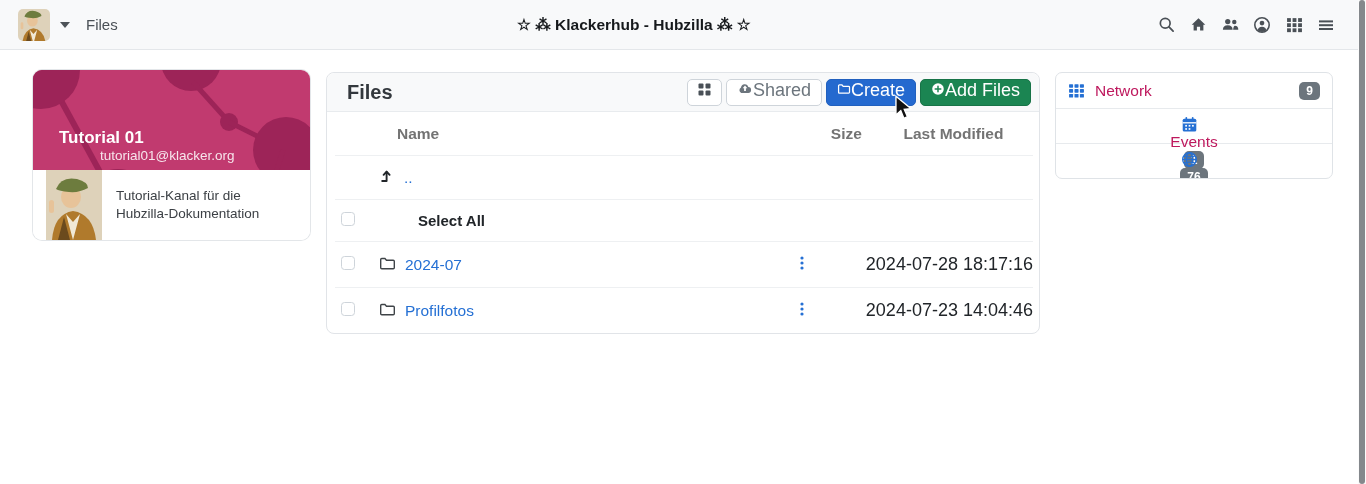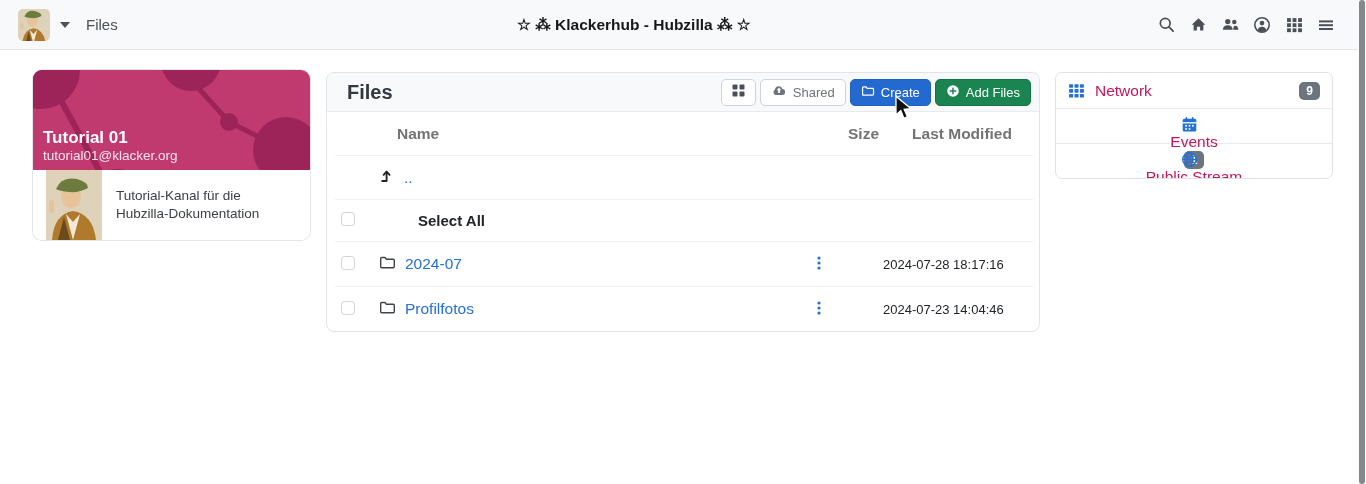--- a/index.html
+++ b/index.html
@@ -23,55 +23,55 @@
   .nav-icons { display:flex; align-items:center; }
   .nav-icon { width:32px; height:32px; display:flex; align-items:center; justify-content:center; cursor:pointer; }
   
   .scrollbar { position:absolute; top:0; right:0; width:8px; height:484px; background:#fbfbfb; z-index:20; }
   .scroll-thumb { position:absolute; top:0; left:1px; width:6px; height:484px; background:#84888c; border-radius:3px; }
   
   .profile-card { position:absolute; left:33px; top:70px; width:277px; background:#fff;
     border-radius:9px; box-shadow:0 0 0 1px #e3e6e9; overflow:hidden; }
   .banner { position:relative; height:100px; }
   .banner svg { display:block; }
-  .banner-text { position:absolute; left:10px; bottom:7px; }
+  .banner-text { position:absolute; left:26px; bottom:7px; }
   .channel-name { color:#fff; font-weight:bold; font-size:17px; line-height:1.25; }
-  .channel-addr { color:rgba(255,255,255,.87); font-size:13.5px; }
+  .channel-addr { color:rgba(255,255,255,.87); font-size:13.5px;margin-left:41px; }
   .card-body { display:flex; background:#fff;align-items:center; }
   .avatar-lg { width:56px; height:70px; flex:none; margin-left:13px; overflow:hidden; }
   .card-desc { padding:10px 14px 10px 14px; font-size:13.5px; color:#3c4045; line-height:1.35; }
   
   .files-panel { position:absolute; left:326px; top:72px; width:714px; background:#fff;
     border:1px solid #e1e4e8; border-radius:8px; }
   .panel-header { background:#f8f9fa; border-bottom:1px solid #e8ebee; border-radius:8px 8px 0 0;
     display:flex; align-items:center; justify-content:space-between; padding:6px 8px 6px 20px; height:39px; }
   .panel-title { font-size:20px; font-weight:700; color:#33383d; }
   .btn-row { display:flex; gap:4px; }
-  .btn { height:27px; border-radius:5px; font-size:13px; display:inline-flex; align-items:center;
-    gap:6px; padding:0 10px; border:1px solid transparent; background:#fff; cursor:pointer;
+  .btn { height:27px; border-radius:5px; font-size:18px; display:inline-flex; 
+    padding:0 10px; border:1px solid transparent; background:#fff; cursor:pointer;
     font-family:"Liberation Sans",sans-serif; white-space:nowrap; }
   .btn-outline { border-color:#ced4da; color:#6c757d; }
   .btn-primary { background:#2469cf; border-color:#2160be; color:#fff; }
   .btn-success { background:#1b8552; border-color:#177347; color:#fff; }
   
   table.files { width:698px; margin:0 8px; border-collapse:collapse; font-size:15px; }
   col.c-check { width:34px; } col.c-tools { width:36px; } col.c-size { width:46px; } col.c-mod { width:150px; }
   th { font-weight:700; color:#737373; text-align:left; padding:13px 0 12px; font-size:15.5px; }
   th.h-name { padding-left:28px; }
   th.h-size { padding-left:11px; }
   th.h-mod { padding-left:8px;text-align:center; }
   td { padding:12px 0; vertical-align:middle; }
   tr.frow { border-top:1px solid #eef0f2; }
   .name-cell { display:flex; align-items:center; gap:9px; padding-left:10px; }
   .sel-cell { padding-left:49px; font-weight:700; }
   a.flink { color:#2570d4; text-decoration:none; font-size:15.5px; }
   .checkbox { display:inline-block; width:14px; height:14px; border:1px solid #ced4da;
     border-radius:3.5px; background:#fff; margin-left:6px; cursor:pointer; }
   td.tools { text-align:center; }
-  td.mod { color:#212529; font-size:13px; white-space:nowrap; }
+  td.mod { color:#212529; font-size:18px; white-space:nowrap; }
   .dots { cursor:pointer; display:inline-block; line-height:0; }
   
   .right-sidebar { position:absolute; left:1055px; top:72px; width:278px; background:#fff;
     border:1px solid #dfe3e7; border-radius:7px; overflow:hidden; }
   .rs-item { display:flex; align-items:center; padding:7px 12px; height:35px; cursor:pointer; }
   .rs-item + .rs-item { border-top:1px solid #e7eaed;flex-direction:column; }
   .rs-icon { width:17px; height:17px; margin-right:10px; display:flex; align-items:center; flex:none; }
   .rs-label { flex:1; color:#be185d; font-size:15.5px; }
   .badge { background:#6c757d; color:#fff; font-size:12px; font-weight:bold;
     padding:3px 7px; border-radius:5px; min-width:14px; text-align:center; line-height:1; }
@@ -357,21 +357,20 @@
   <div class="rs-item">
     <span class="rs-icon">
       <svg width="17" height="17" viewBox="0 0 16 16" fill="none" stroke="#2570d4" stroke-width="1.3">
         <circle cx="8" cy="8" r="6.4"></circle>
         <ellipse cx="8" cy="8" rx="2.9" ry="6.4"></ellipse>
         <line x1="1.6" y1="8" x2="14.4" y2="8"></line>
         <path d="M2.6 4.6 Q8 6.4 13.4 4.6"></path>
         <path d="M2.6 11.4 Q8 9.6 13.4 11.4"></path>
       </svg>
     </span>
-    <span class="rs-label">Public Stream</span>
     <span class="badge">76</span>
   </div>
 </aside>
 
 <span class="cursor">
   <svg width="22" height="26" viewBox="0 0 17 21">
     <path d="M2 1 L2 16.2 L5.9 12.6 L8.4 18.8 L11.3 17.5 L8.7 11.5 L14.2 11 Z" fill="#111111" stroke="#ffffff" stroke-width="1.1"></path>
   </svg>
 </span>
 

